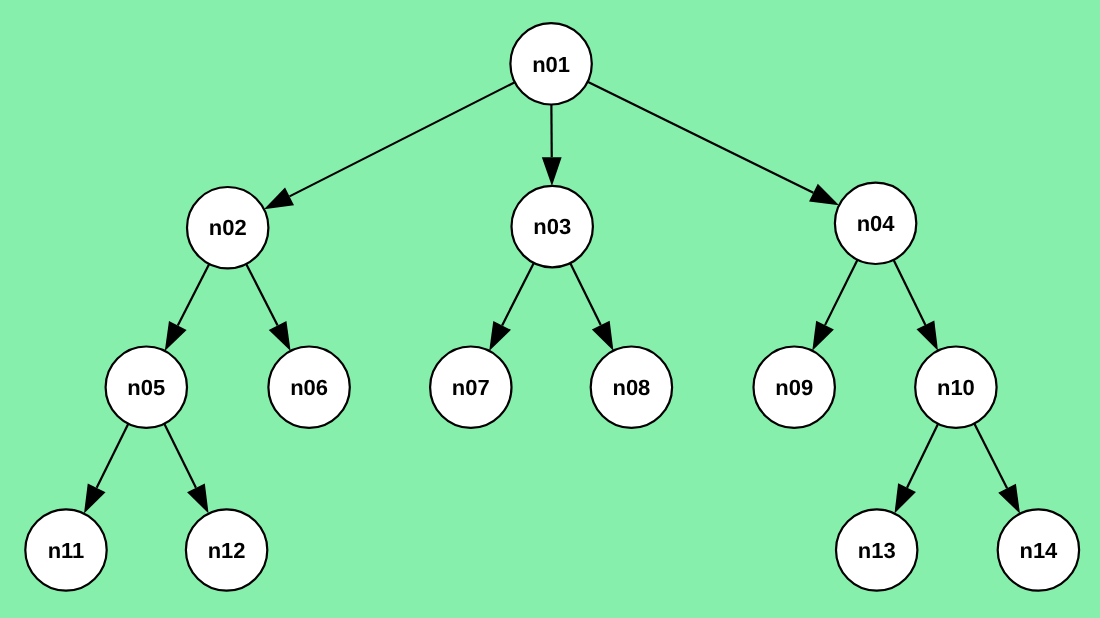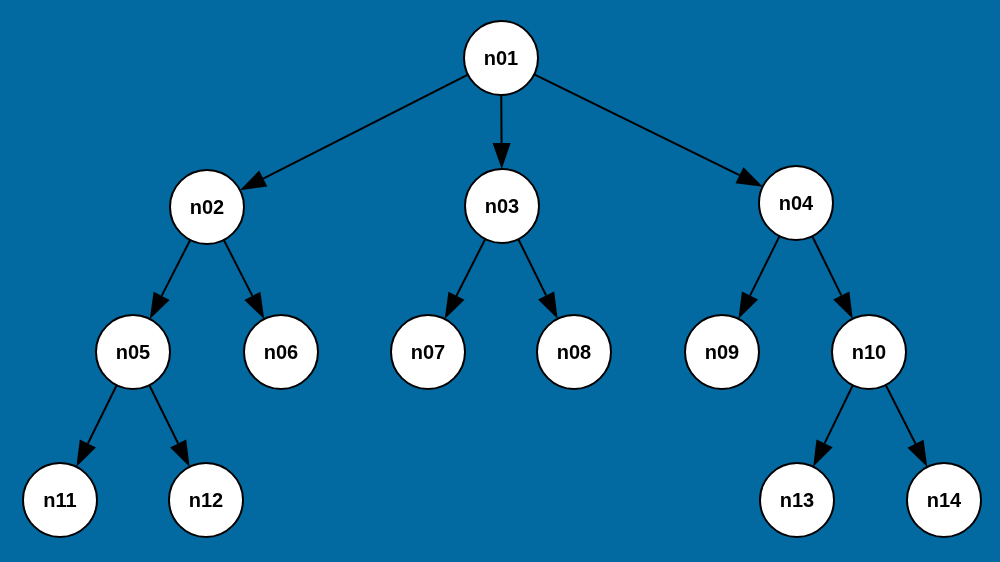--- a/index.html
+++ b/index.html
@@ -4,21 +4,21 @@
 <style>
   html, body {
     margin: 0;
     padding: 0;
     background: #ffffff;
   }
   .canvas-wrap {
     position: relative;
     width: 1000px;
     height: 562px;
-    background: #0369a1;
+    background: #86efac;
     overflow: hidden;
     font-family: "Liberation Sans", sans-serif;
   }
   svg text {
     font-family: "Liberation Sans", sans-serif;
     font-weight: bold;
     text-anchor: middle;
     user-select: none;
   }
 </style>

